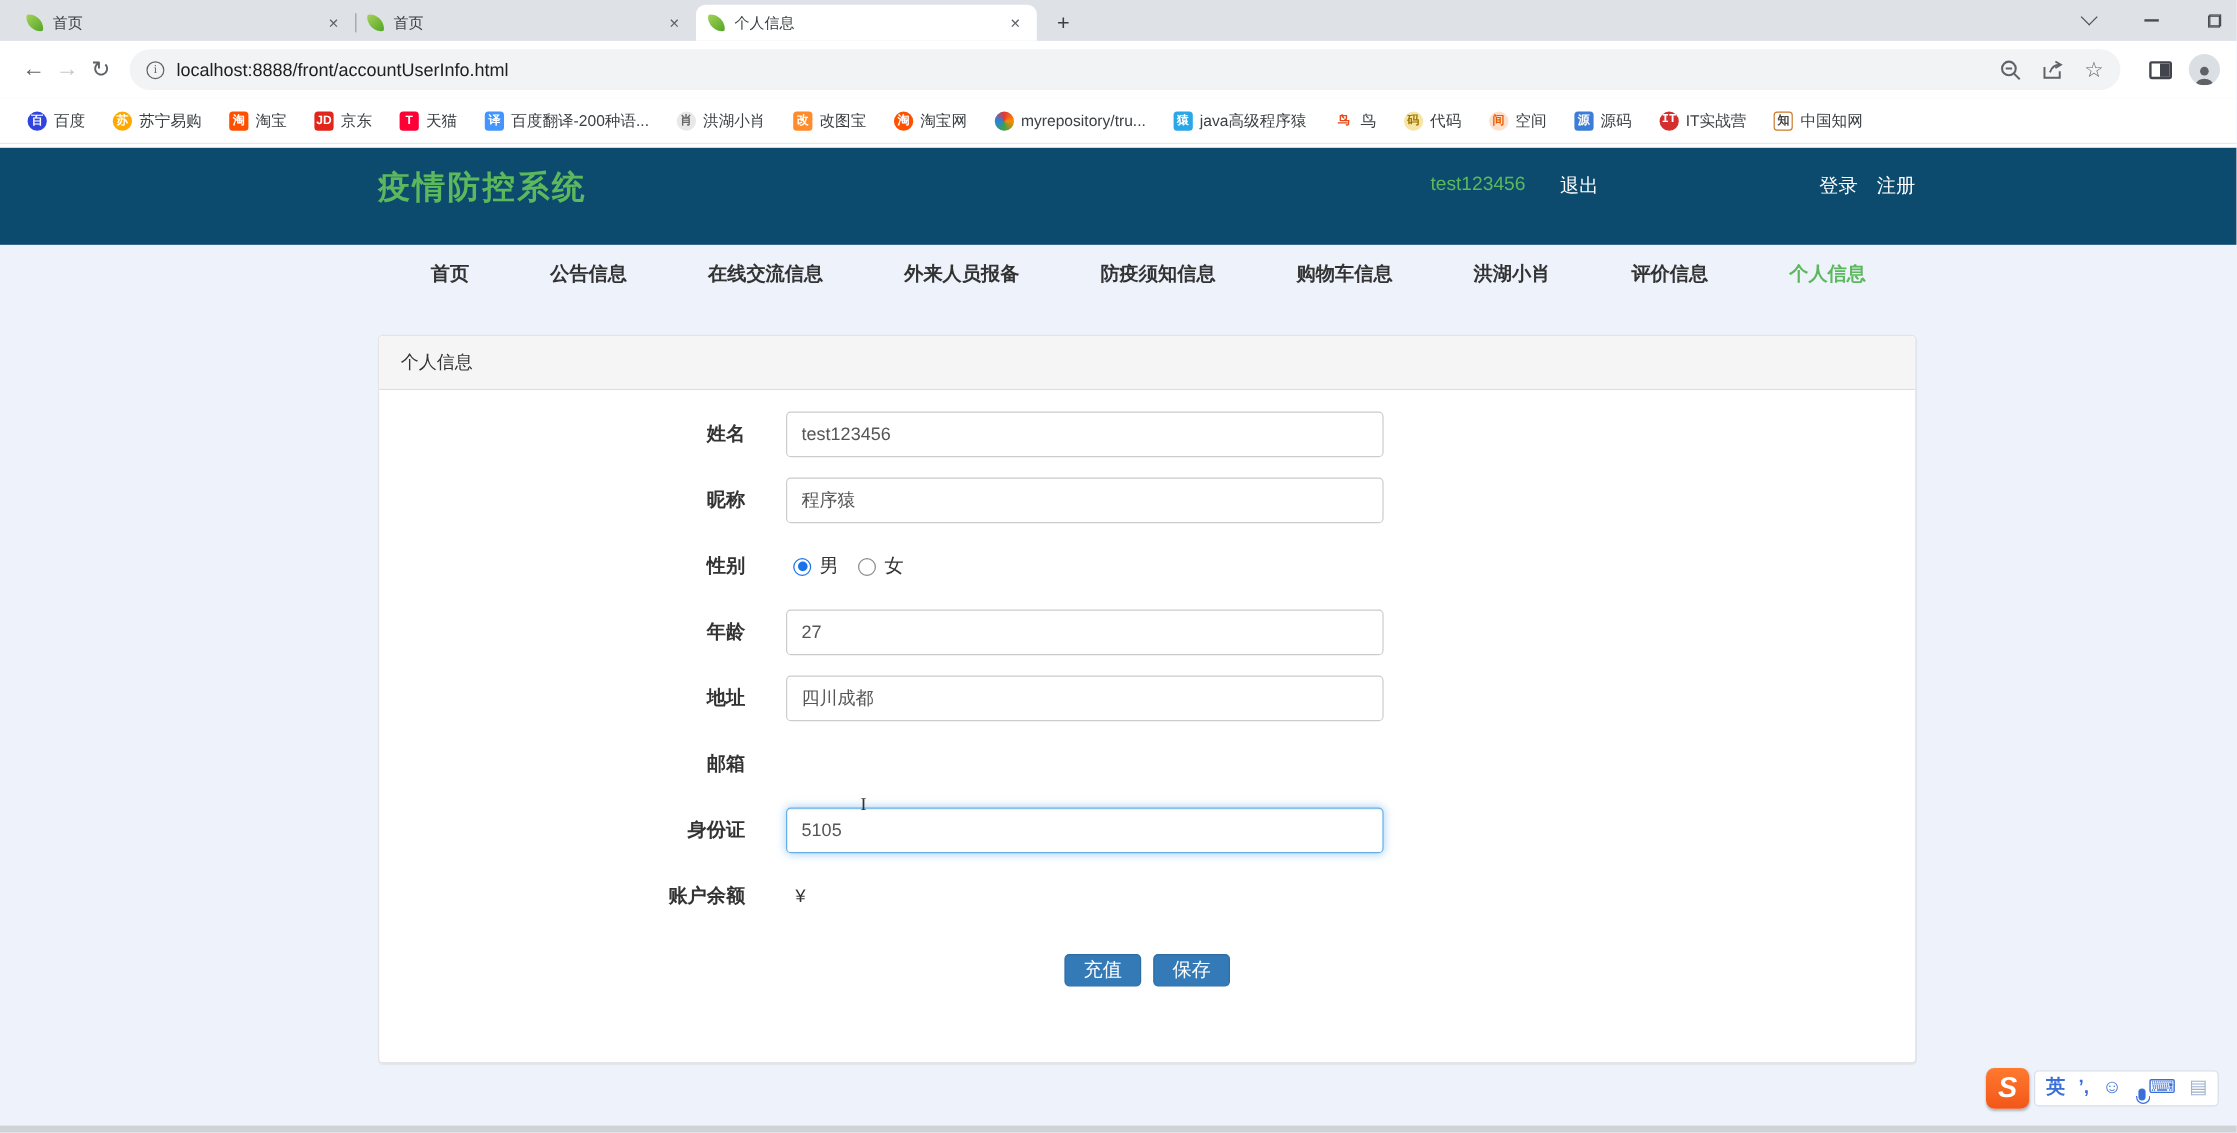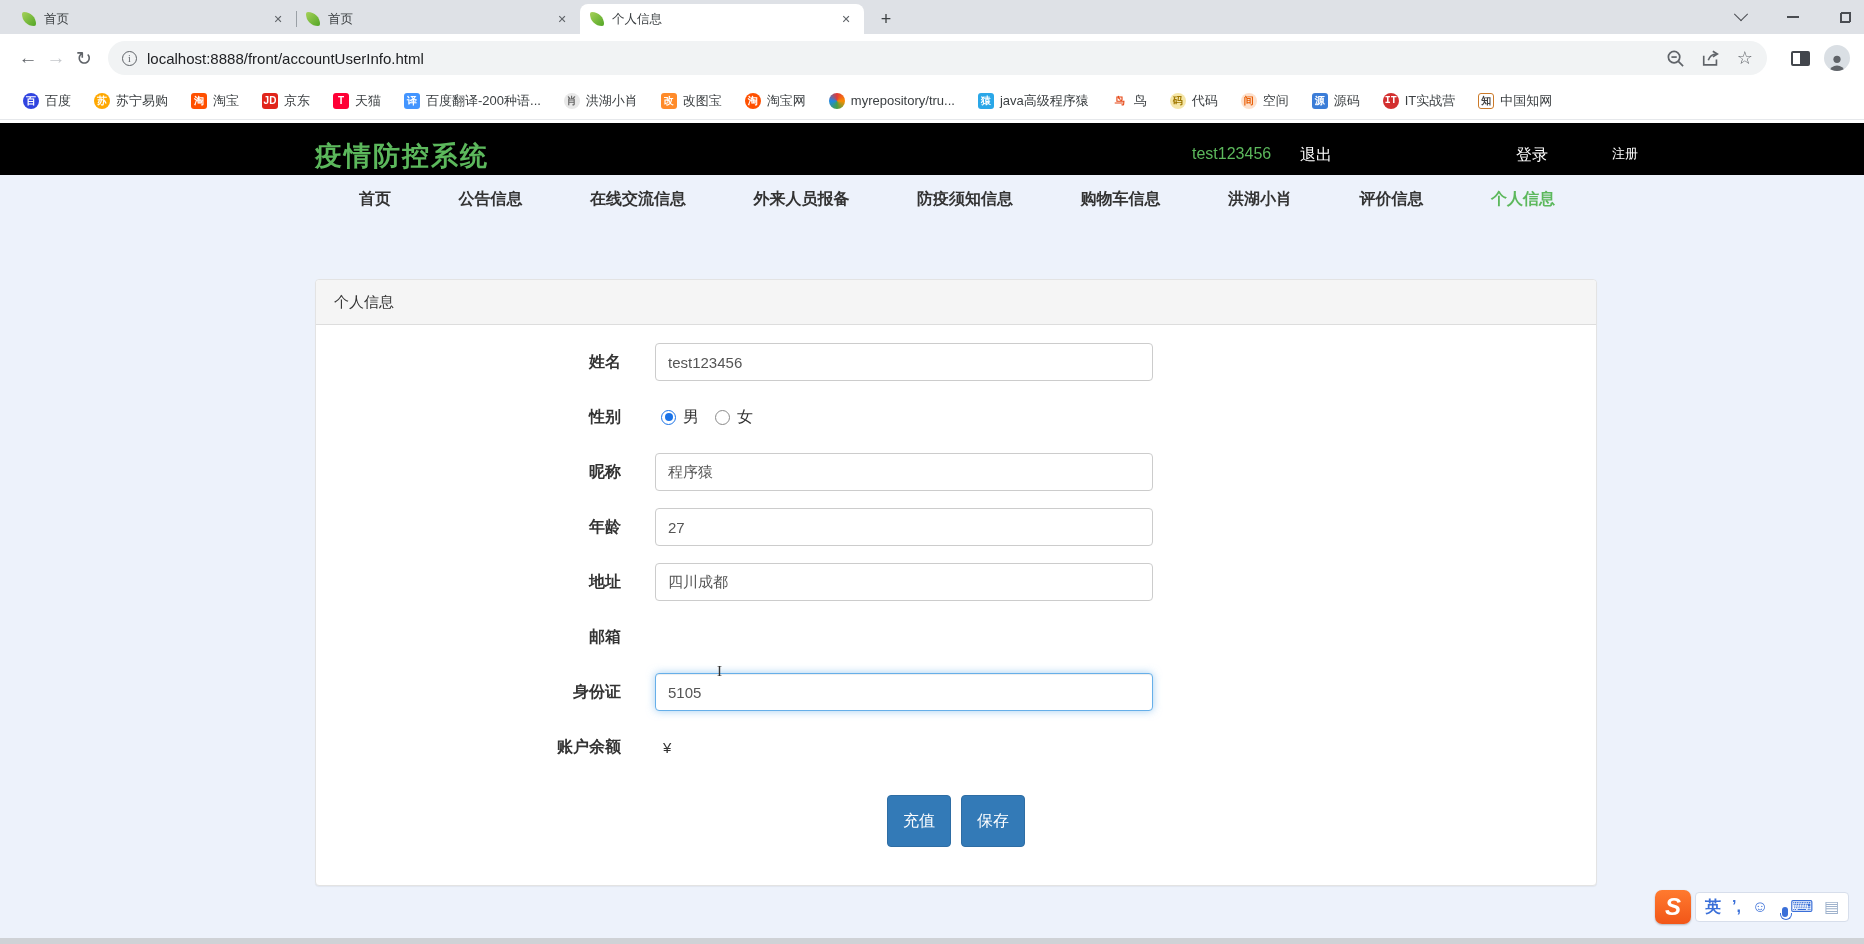--- a/index.html
+++ b/index.html
@@ -38,47 +38,47 @@
 
   .bmbar{height:38px;background:#fff;display:flex;align-items:center;gap:9px;padding:0 16px;border-bottom:1px solid #e6e8eb;overflow:hidden}
   .bm{display:flex;align-items:center;gap:6px;padding:3px 7px;border-radius:6px;flex:none;cursor:pointer}
   .bm-ico{width:16px;height:16px;border-radius:3px;font-size:10px;display:flex;align-items:center;justify-content:center;font-weight:bold;flex:none;line-height:1}
   .bm-ico.round{border-radius:50%}
   .bm-ico.outlined{border:1px solid #cc7a29}
   .bm .lbl{font-size:13px;color:#3c4043;white-space:nowrap}
 
   
   .page{position:absolute;left:0;right:0;top:120px;bottom:6px;background:#edf2fb;border-top:3px solid #fff;overflow:hidden}
-  .siteheader{height:52px;background:#000000;position:relative}
+  .siteheader{height:81px;background:#0c4a6e;position:relative}
   .sitetitle{position:absolute;left:315px;top:15px;font-size:27px;font-weight:bold;letter-spacing:2px}
   .hd-user{position:absolute;left:1192px;top:22px;font-size:16px}
   .hd-logout{position:absolute;left:1300px;top:22px;font-size:16px;color:#fff;cursor:pointer}
   .hd-login{position:absolute;left:1516px;top:22px;font-size:16px;color:#fff;cursor:pointer}
-  .hd-reg{position:absolute;left:1612px;top:22px;font-size:13px;color:#fff;cursor:pointer}
+  .hd-reg{position:absolute;left:1564px;top:22px;font-size:16px;color:#fff;cursor:pointer}
 
   .sitenav{width:1282px;margin:14px 0 0 315px;display:flex;justify-content:space-between;padding:0 42px 0 44px;align-items:center}
   .sitenav .ni{font-size:16px;color:#333;font-weight:bold;cursor:pointer;white-space:nowrap}
   .sitenav .ni.active{color:#5cb85c}
 
   .panel{position:absolute;left:315px;top:156px;width:1282px;height:607px;background:#fff;border:1px solid #e3e3e3;border-radius:4px;box-shadow:0 1px 1px rgba(0,0,0,.05)}
   .panel-hd{height:45px;background:#f5f5f5;border-bottom:1px solid #ddd;border-radius:4px 4px 0 0;display:flex;align-items:center;padding-left:18px;font-size:15px;color:#333}
   .panel-bd{padding-top:18px}
   .frow{display:flex;align-items:center;margin-bottom:17px;height:38px}
   .flabel{width:305px;text-align:right;font-size:16px;font-weight:bold;color:#333;flex:none}
   .fctl{margin-left:34px;display:flex;align-items:center;position:relative}
   .tinput{width:498px;height:38px;border:1px solid #ccc;border-radius:4px;padding:0 12px;font-size:15px;color:#555;background:#fff;outline:none;font-family:inherit}
   .tinput.focused{border-color:#66afe9;box-shadow:inset 0 1px 1px rgba(0,0,0,.075),0 0 8px rgba(102,175,233,.6)}
   .radio{width:15px;height:15px;border-radius:50%;border:1px solid #8a8a8a;position:relative;background:#fff;flex:none;cursor:pointer}
   .radio.checked{border-color:#1a73e8}
   .radio.checked::after{content:"";position:absolute;inset:2.5px;border-radius:50%;background:#1a73e8}
   .rlabel{font-size:16px;color:#333;margin:0 16px 0 7px}
   .staticval{font-size:15px;color:#333;margin-left:8px}
   .ibeam{position:absolute;left:62px;top:-10px;color:#333;font-size:15px;font-family:"Liberation Serif",serif}
   .btnrow{display:flex;justify-content:center;gap:10px;margin-top:29px}
-  .btn{height:52px;padding:0 15px;background:#337ab7;border:1px solid #2e6da4;border-radius:4px;color:#fff;font-size:16px;display:flex;align-items:center;cursor:pointer;font-family:Liberation Serif, serif}
+  .btn{height:27px;padding:0 15px;background:#337ab7;border:1px solid #2e6da4;border-radius:4px;color:#fff;font-size:16px;display:flex;align-items:center;cursor:pointer;font-family:Liberation Serif, serif}
 
   
   .ime{position:absolute;left:1655px;top:766px;display:flex;align-items:center;height:36px}
   .ime-logo{width:36px;height:34px;background:linear-gradient(180deg,#ff7a2f,#f25618);border-radius:7px;color:#fff;font-weight:bold;font-size:24px;font-style:italic;display:flex;align-items:center;justify-content:center;box-shadow:0 1px 2px rgba(0,0,0,.25)}
   .ime-bar{display:flex;align-items:center;gap:11px;background:rgba(255,255,255,.97);border:1px solid #d7deeb;border-radius:4px;height:30px;padding:0 9px;margin-left:4px}
   .ime-it{color:#3a6fd8;font-size:16px;font-weight:bold;line-height:1;white-space:nowrap;cursor:pointer}
   .ime-it.faded{color:#9fb2cc}
   .micico{width:12px;height:17px;position:relative}
   .micico::before{content:"";position:absolute;left:3px;top:0;width:6px;height:10px;border-radius:3px;background:#3a6fd8}
   .micico::after{content:"";position:absolute;left:1px;top:6px;width:10px;height:6px;border:1.6px solid #3a6fd8;border-top:none;border-radius:0 0 7px 7px}
@@ -248,34 +248,34 @@
       <div class="panel-bd">
 
         <div class="frow">
           <span class="flabel">姓名</span>
           <span class="fctl">
               <input class="tinput" type="text" value="test123456" style="">
             </span>
         </div>
 
         <div class="frow">
+          <span class="flabel">昵称</span>
+          <span class="fctl">
+              <input class="tinput" type="text" value="程序猿" style="">
+            </span>
+        </div>
+
+        <div class="frow">
           <span class="flabel">性别</span>
           <span class="fctl" style="margin-left:40px">
             <span class="radio checked"></span>
             <span class="rlabel">男</span>
             <span class="radio"></span>
             <span class="rlabel">女</span>
           </span>
-        </div>
-
-        <div class="frow">
-          <span class="flabel">昵称</span>
-          <span class="fctl">
-              <input class="tinput" type="text" value="程序猿" style="">
-            </span>
         </div>
 
         <div class="frow">
           <span class="flabel">年龄</span>
           <span class="fctl">
               <input class="tinput" type="text" value="27" style="">
             </span>
         </div>
 
 

